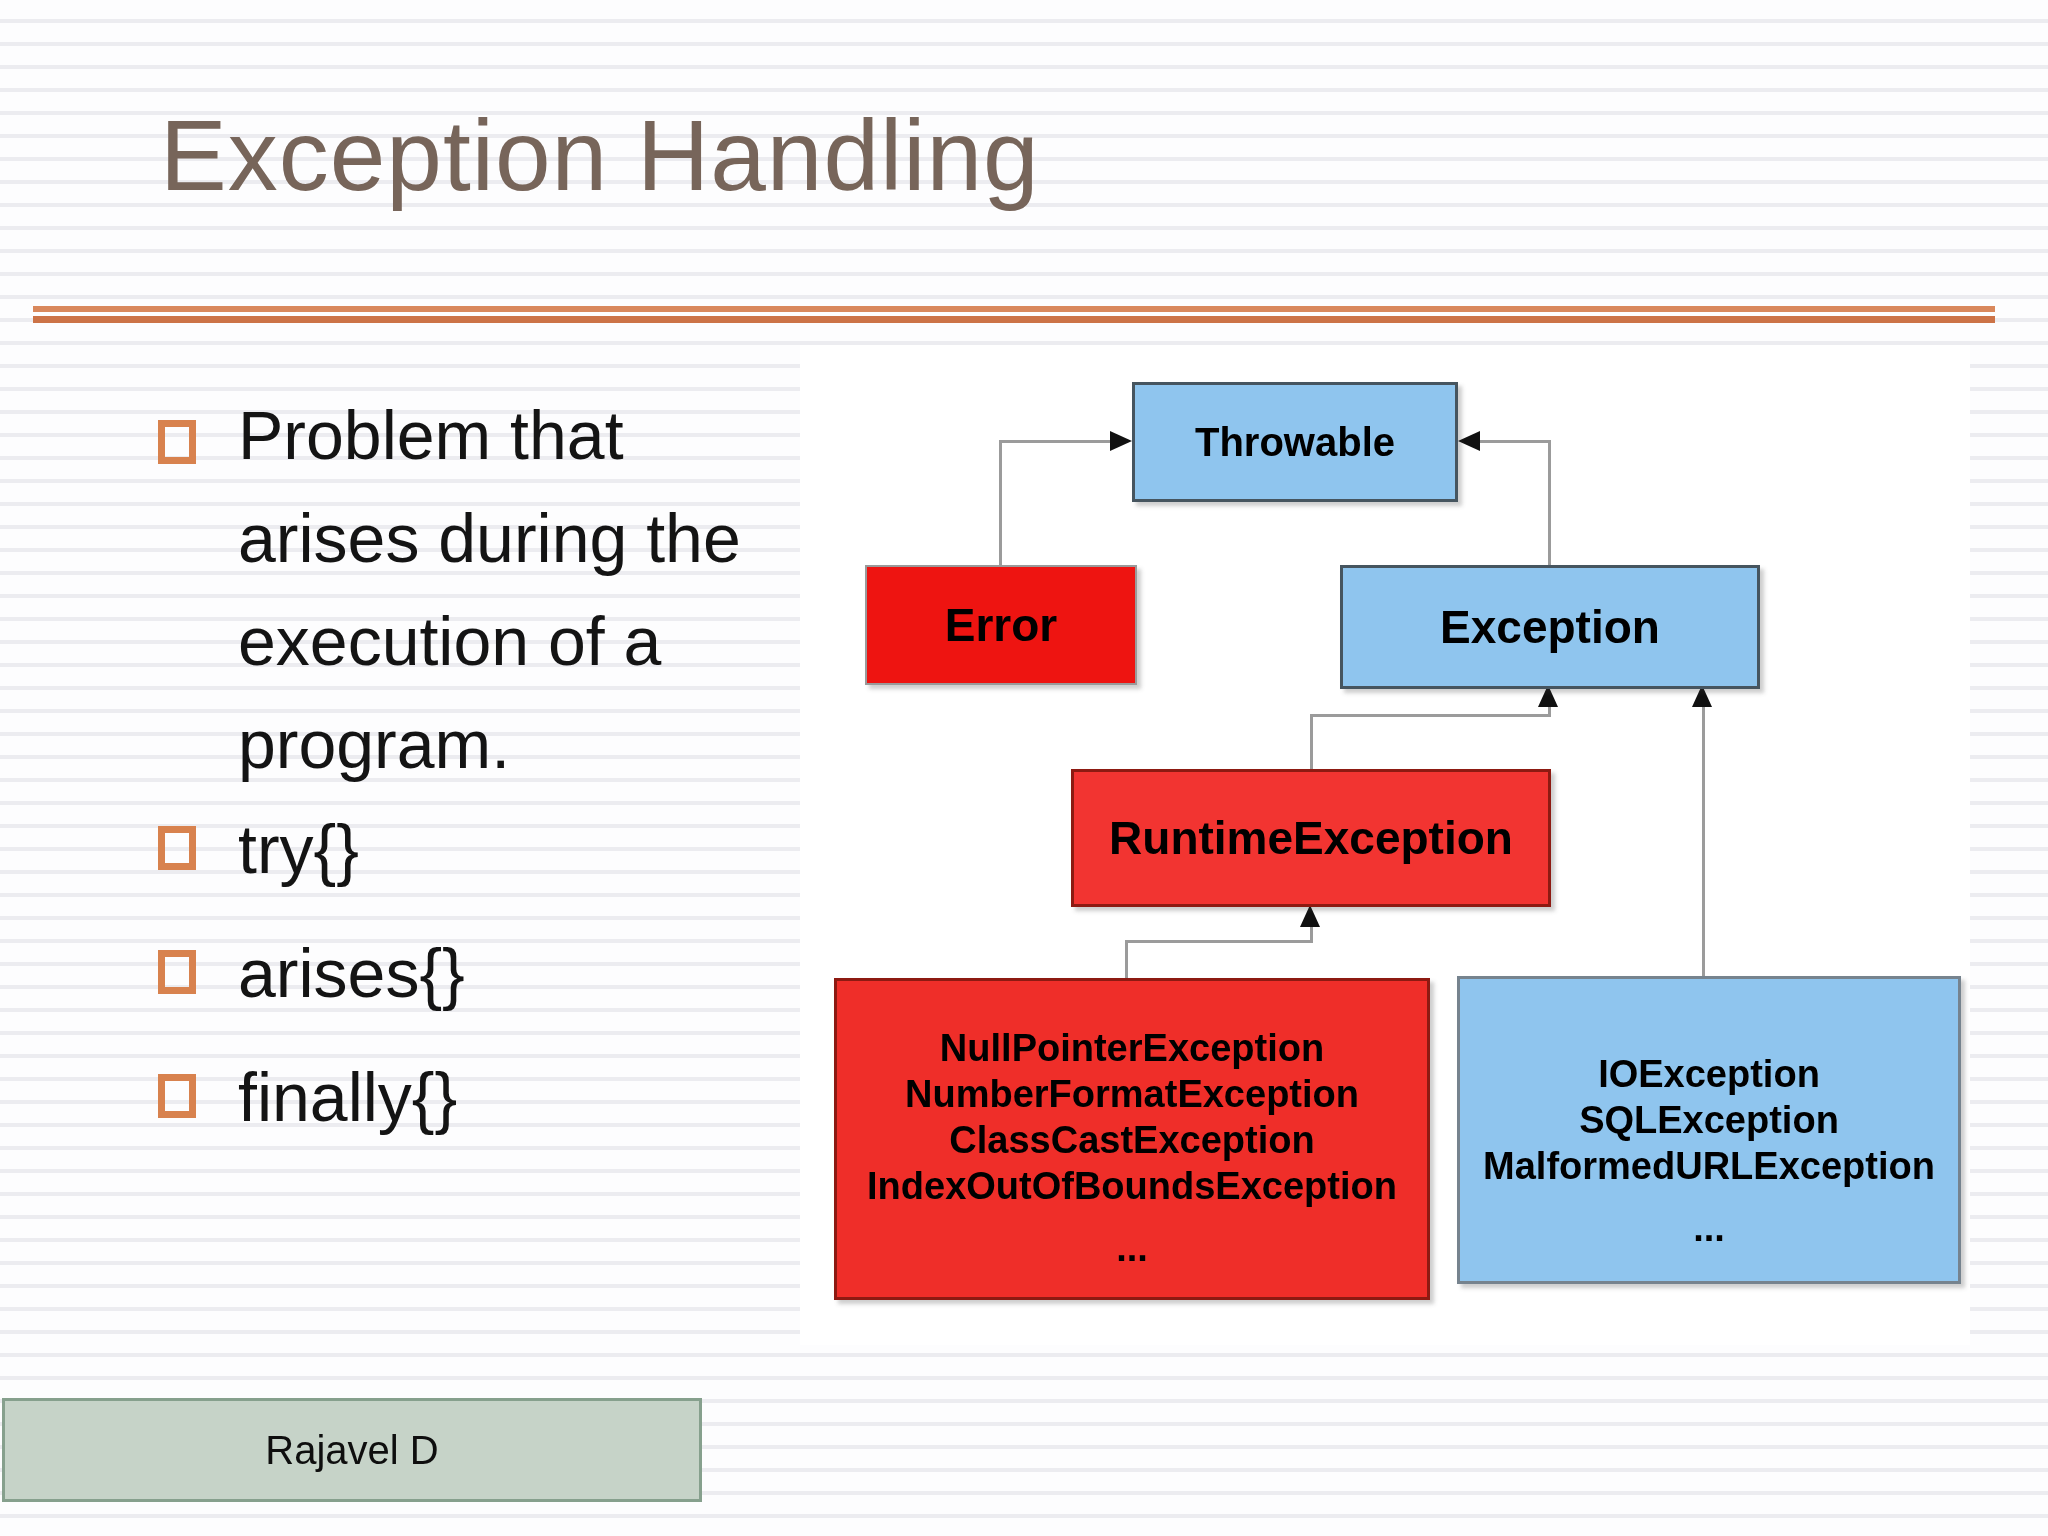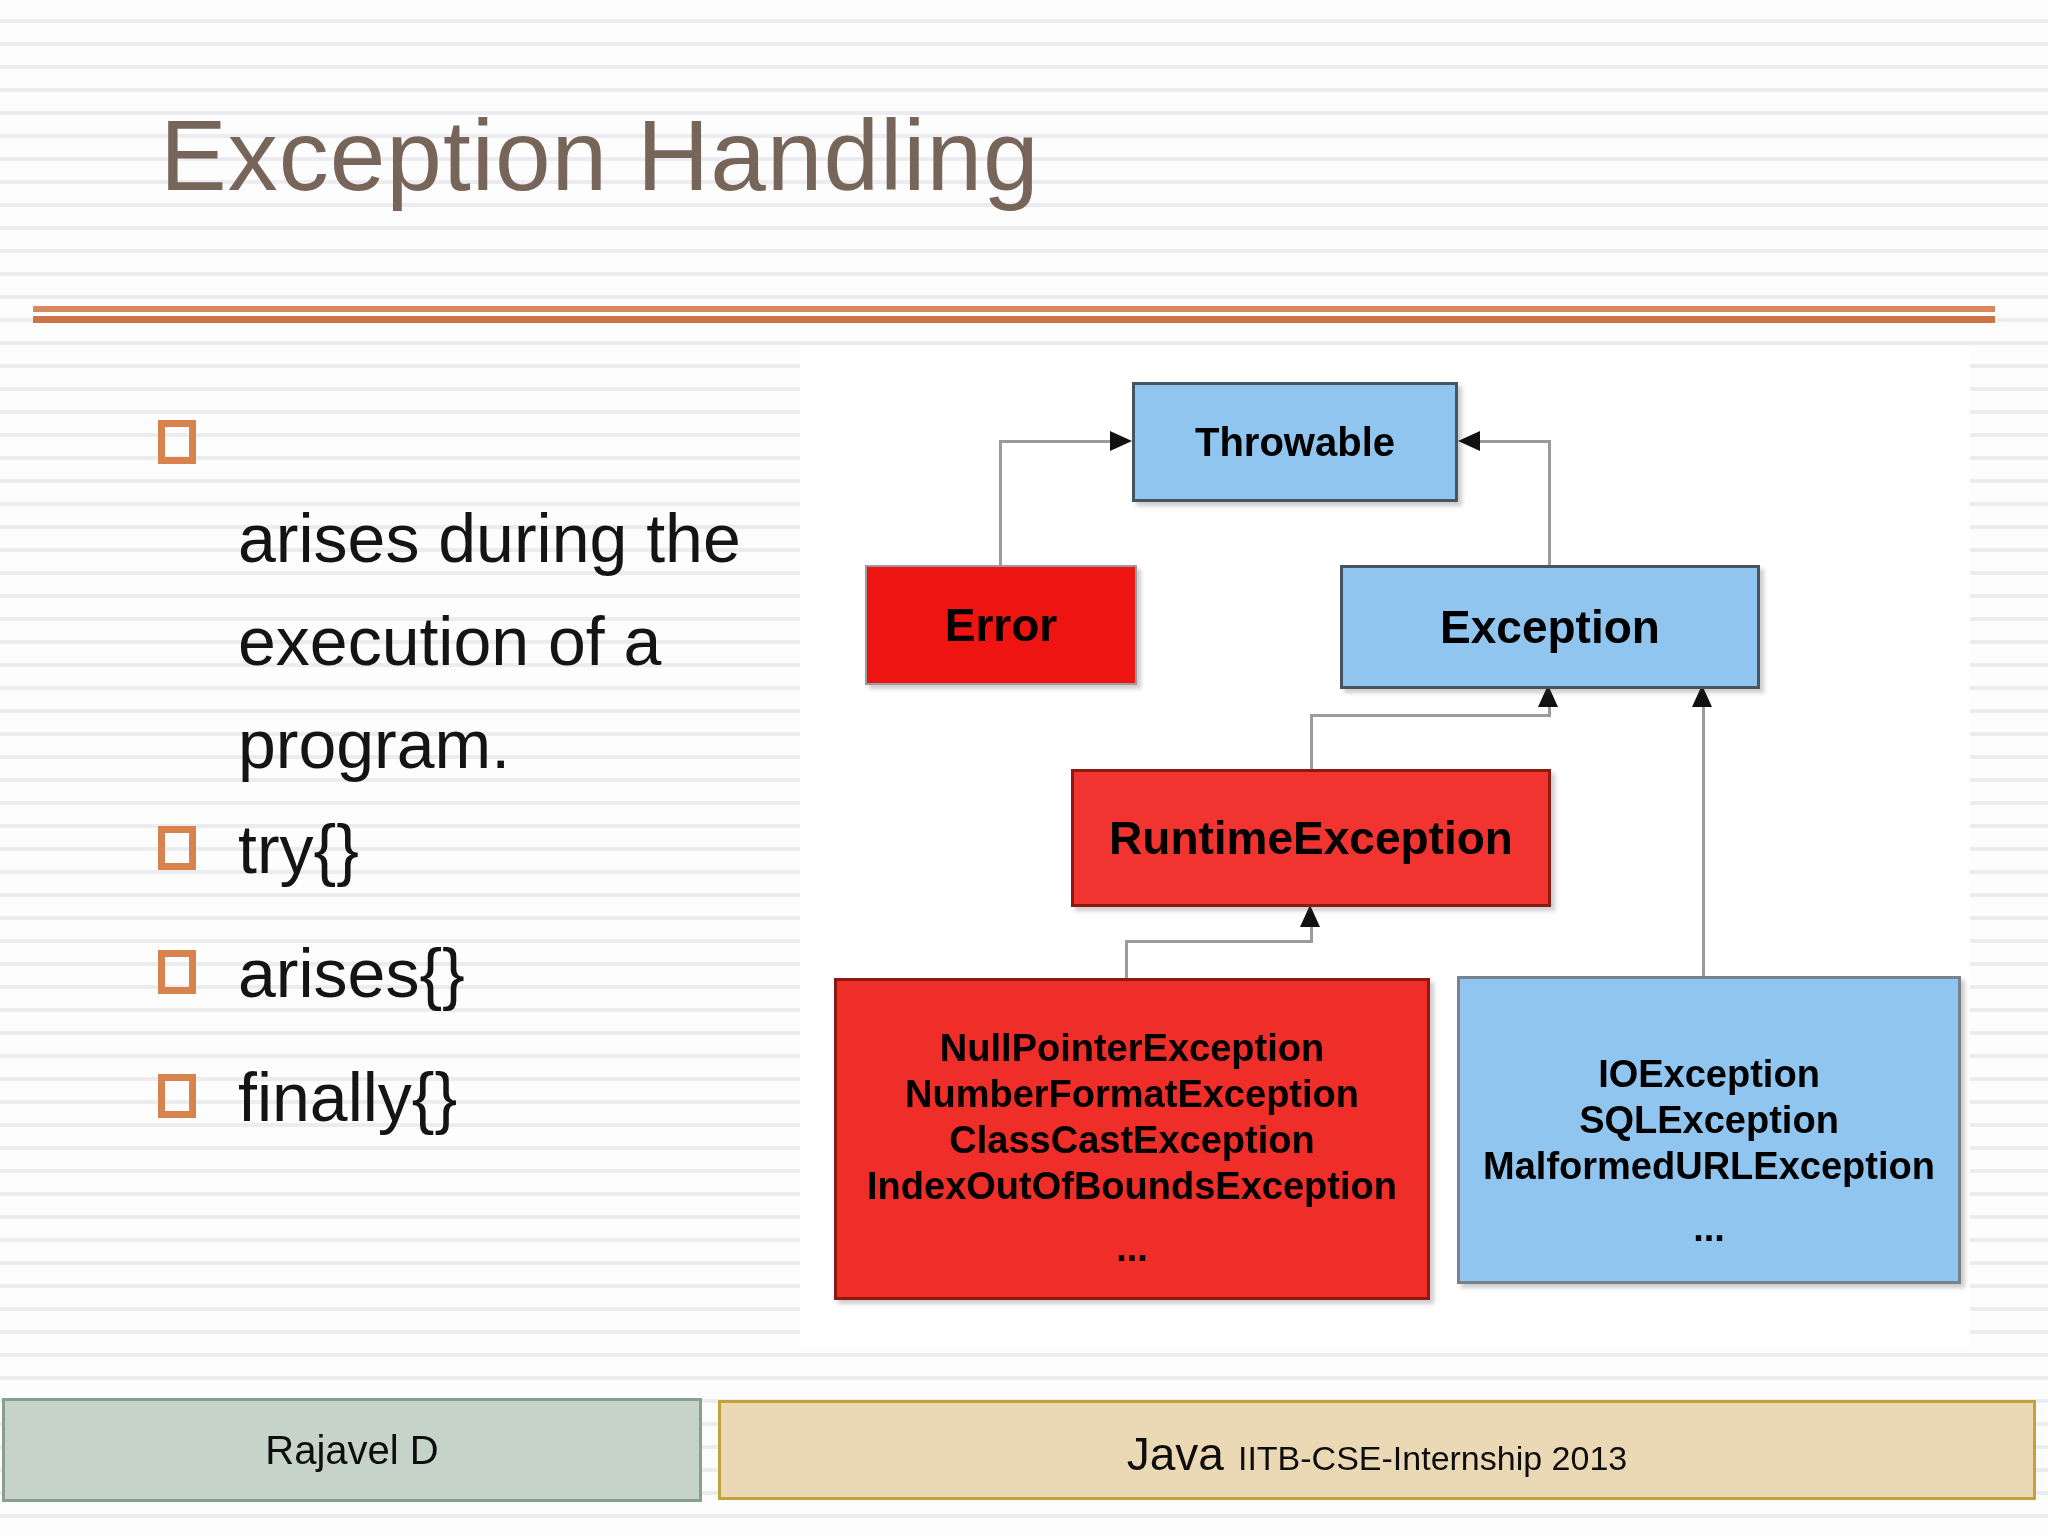--- a/index.html
+++ b/index.html
@@ -83,20 +83,21 @@
 </head>
 <body>
 
 <div class="slide">
 
   <div class="title">Exception Handling</div>
   <div class="sep l1"></div>
   <div class="sep l2"></div>
 
   <div class="bsq" style="top:420px"></div>
+  <div class="bline" style="top:398px">Problem that</div>
   <div class="bline" style="top:501px">arises during the</div>
   <div class="bline" style="top:604px">execution of a</div>
   <div class="bline" style="top:707px">program.</div>
 
   <div class="bsq" style="top:826px"></div>
   <div class="bline" style="top:812px">try{}</div>
 
   <div class="bsq" style="top:950px"></div>
   <div class="bline" style="top:936px">arises{}</div>
 
@@ -142,18 +143,14 @@
   <div class="dbox blue2 n-bluekids">
     <div class="kline">IOException</div>
     <div class="kline">SQLException</div>
     <div class="kline">MalformedURLException</div>
     <div class="kline dots">...</div>
   </div>
 
   <div class="f-green">
     <span>Rajavel D</span>
   </div>
-  <div class="f-tan">
-    <span class="big">Java</span>
-    <span class="small">IITB-CSE-Internship 2013</span>
-  </div>
 
 </div>
 
 </body></html>

